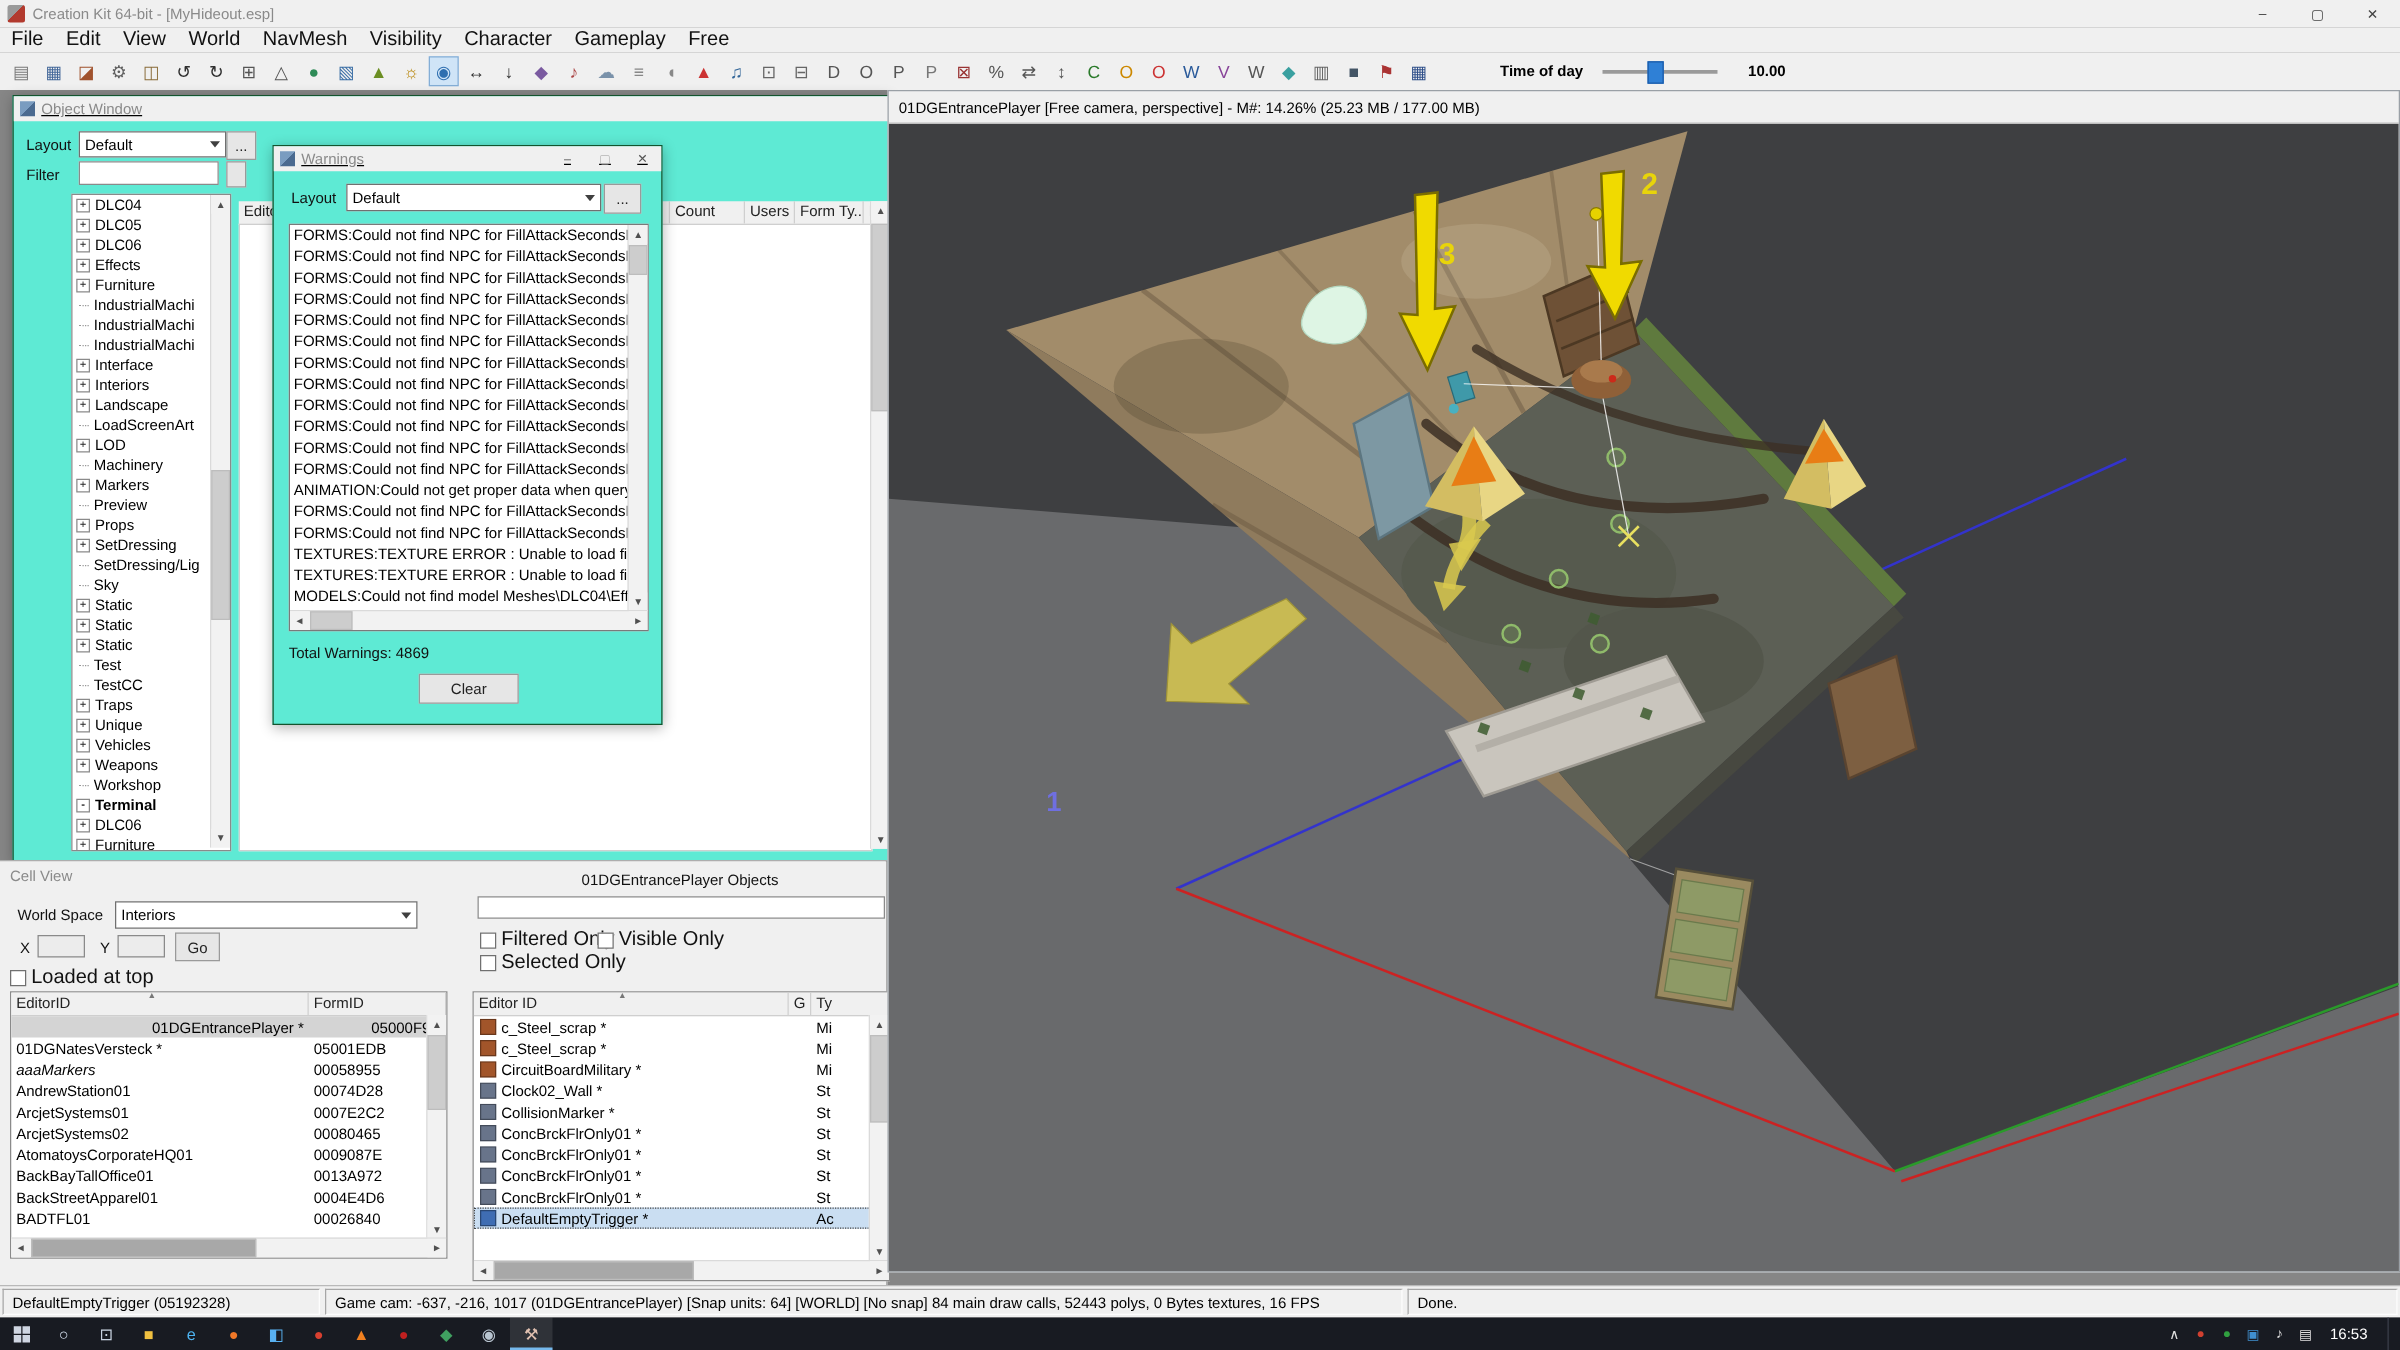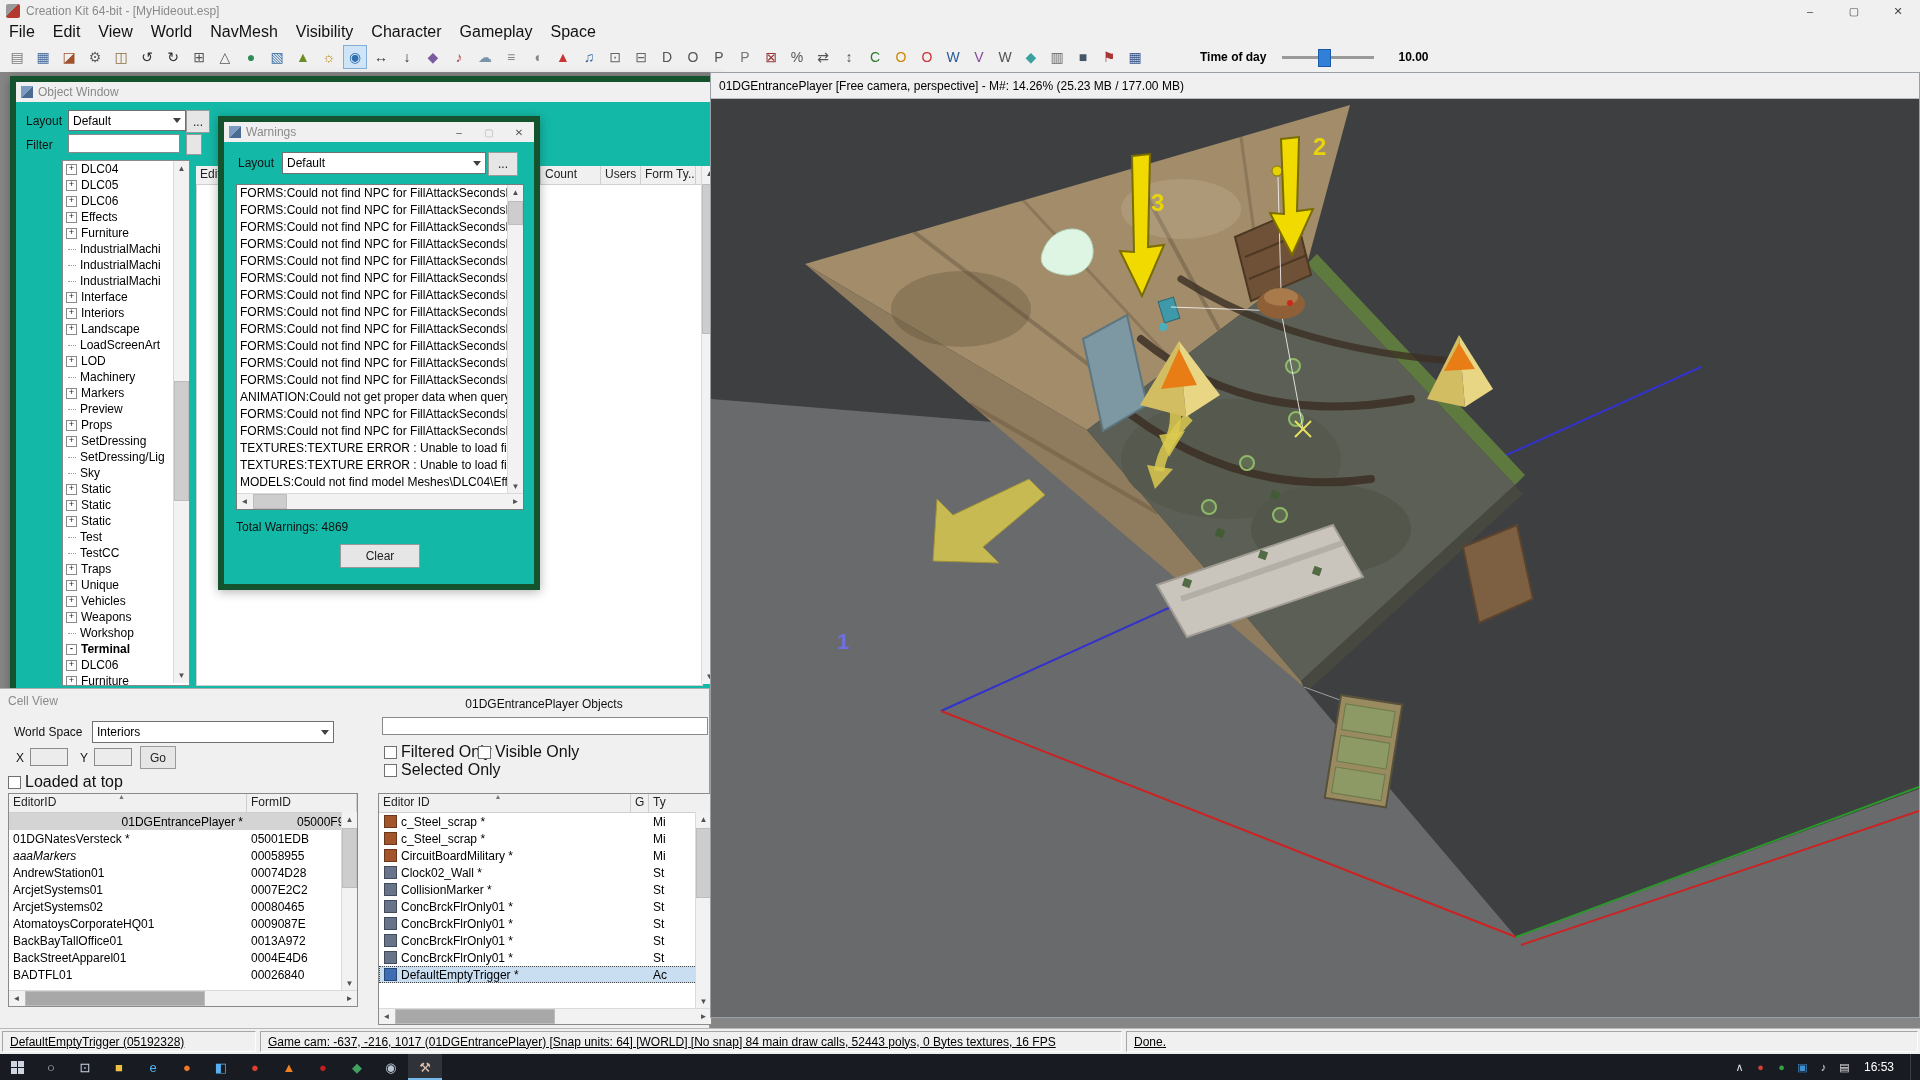--- a/index.html
+++ b/index.html
@@ -19,21 +19,21 @@
   .ticon.pressed{background:#cfe4f7;border-color:#84aed6;}
   .tod-label{font-size:12px;font-weight:bold;margin-left:52px;color:#000;}
   .slider{position:relative;width:92px;height:18px;margin-left:16px;}
   .slider-track{position:absolute;top:8px;left:0;right:0;height:3px;background:#9a9a9a;}
   .slider-thumb{position:absolute;left:36px;top:1px;width:11px;height:16px;background:#2f80d6;border:1px solid #1a5aa8;}
   .tod-value{font-size:12px;font-weight:bold;margin-left:24px;color:#000;}
 
   .workspace{position:absolute;top:72px;left:0;width:1920px;height:956px;background:#868686;}
 
   
-  .subwin{position:absolute;background:#14b8a6;border:6px solid #14532d;box-shadow:0 2px 10px rgba(0,0,0,.3);}
+  .subwin{position:absolute;background:#5eead4;border:1px solid #14532d;box-shadow:0 2px 10px rgba(0,0,0,.3);text-decoration:underline;}
   .subwin-title{height:20px;display:flex;align-items:center;background:#f0f0f0;}
   .subwin-ico{width:12px;height:12px;margin:0 5px;background:linear-gradient(135deg,#7a9cc0 50%,#4a6a90 50%);}
   .subwin-text{font-size:12px;color:#8a8a8a;}
   .dlg-controls{margin-left:auto;display:flex;}
   .dlg-btn{width:30px;height:20px;display:flex;align-items:center;justify-content:center;font-size:10px;color:#555;}
   .label{position:absolute;font-size:12px;color:#111;white-space:nowrap;}
   .combo{position:absolute;background:#fff;border:1px solid #707070;display:flex;align-items:center;font-size:12px;padding-left:4px;overflow:hidden;}
   .combo::after{content:"";margin-left:auto;margin-right:4px;flex:0 0 auto;width:0;height:0;border-left:4px solid transparent;border-right:4px solid transparent;border-top:5px solid #404040;}
   .btn{position:absolute;background:#e6e6e6;border:1px solid #9a9a9a;font-size:12px;display:flex;align-items:center;justify-content:center;color:#222;}
   .txt{position:absolute;background:#fff;border:1px solid #8a8a8a;font-size:12px;padding:0 3px;font-family:inherit;box-sizing:border-box;}
@@ -69,21 +69,21 @@
   .warn-list{position:absolute;background:#fff;border:1px solid #7a7a7a;overflow:hidden;}
   .warn-row{height:17px;line-height:17px;font-size:12px;padding-left:3px;white-space:nowrap;overflow:hidden;color:#000;}
 
   
   .render{position:absolute;left:710px;top:0;width:1208px;height:944px;background:#f0f0f0;border:1px solid #9aa0a6;box-sizing:content-box;}
   .render-title{height:25px;display:flex;align-items:center;padding-left:8px;font-size:12px;color:#000;border-bottom:1px solid #bbb;}
   .render svg{display:block;}
 
   
   .statusbar{position:absolute;top:1028px;height:26px;left:0;right:0;background:#f0f0f0;border-top:1px solid #b9b9b9;display:flex;font-size:12px;align-items:stretch;box-sizing:border-box;}
-  .sseg{border:1px solid;border-color:#a6a6a6 #fdfdfd #fdfdfd #a6a6a6;margin:2px 2px;display:flex;align-items:center;padding:0 7px;white-space:nowrap;overflow:hidden;color:#000;text-decoration:underline;}
+  .sseg{border:1px solid;border-color:#a6a6a6 #fdfdfd #fdfdfd #a6a6a6;margin:2px 2px;display:flex;align-items:center;padding:0 7px;white-space:nowrap;overflow:hidden;color:#000;}
   .taskbar{position:absolute;top:1054px;left:0;right:0;height:26px;background:#181b22;display:flex;align-items:center;}
   .tb-icon{width:34px;height:26px;display:flex;align-items:center;justify-content:center;font-size:13px;}
   .tb-icon.active{background:rgba(255,255,255,.10);box-shadow:inset 0 -2px 0 #76b9ed;}
   .win-grid{display:grid;grid-template-columns:6px 6px;grid-template-rows:6px 6px;gap:1px;}
   .win-grid div{background:#cfd6e2;}
   .tray{margin-left:auto;display:flex;align-items:center;gap:6px;}
   .tray-ico{font-size:11px;width:15px;text-align:center;}
   .clock{color:#fff;font-size:12px;margin:0 10px 0 6px;}
   .show-desktop{width:9px;height:26px;border-left:1px solid #3a3f4a;}
 </style>
@@ -104,21 +104,21 @@
 
   <div class="menubar" id="menubar">
       <div class="menu-item">File</div>
       <div class="menu-item">Edit</div>
       <div class="menu-item">View</div>
       <div class="menu-item">World</div>
       <div class="menu-item">NavMesh</div>
       <div class="menu-item">Visibility</div>
       <div class="menu-item">Character</div>
       <div class="menu-item">Gameplay</div>
-      <div class="menu-item">Space</div>
+      <div class="menu-item">Free</div>
     </div>
 
   <div class="toolbar">
     <div id="toolbar-icons">
         <div class="ticon" style="color: rgb(122, 122, 122);">▤</div>
         <div class="ticon" style="color: rgb(68, 104, 154);">▦</div>
         <div class="ticon" style="color: rgb(160, 82, 45);">◪</div>
         <div class="ticon" style="color: rgb(96, 96, 96);">⚙</div>
         <div class="ticon" style="color: rgb(138, 109, 59);">◫</div>
         <div class="ticon" style="color: rgb(48, 48, 48);">↺</div>

